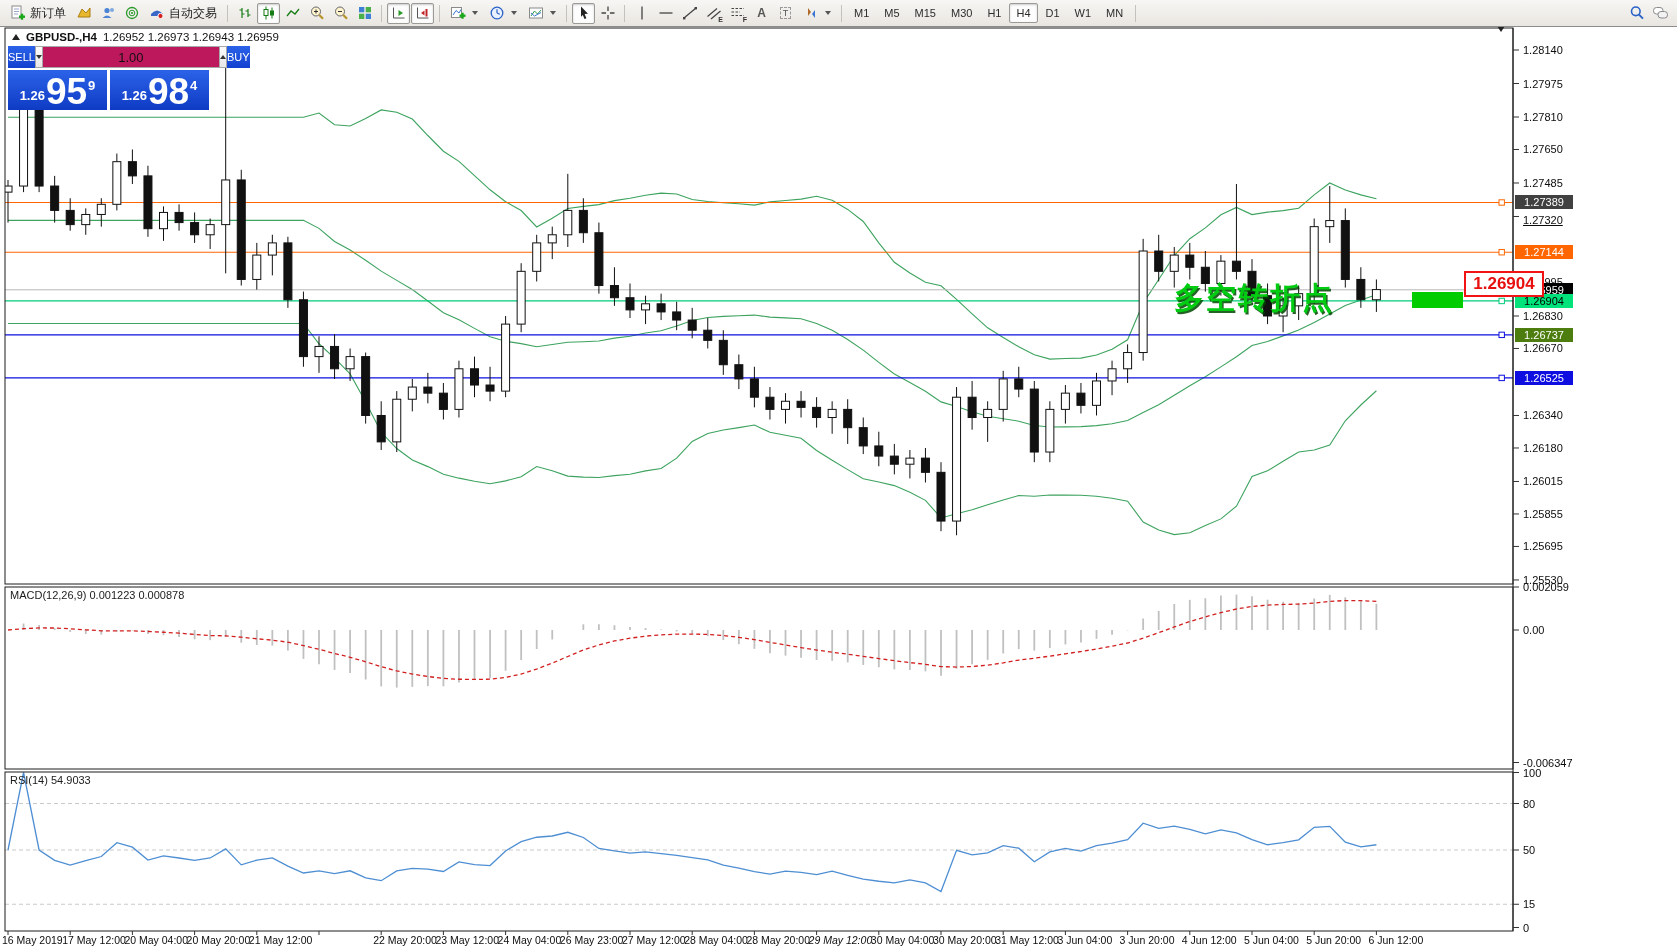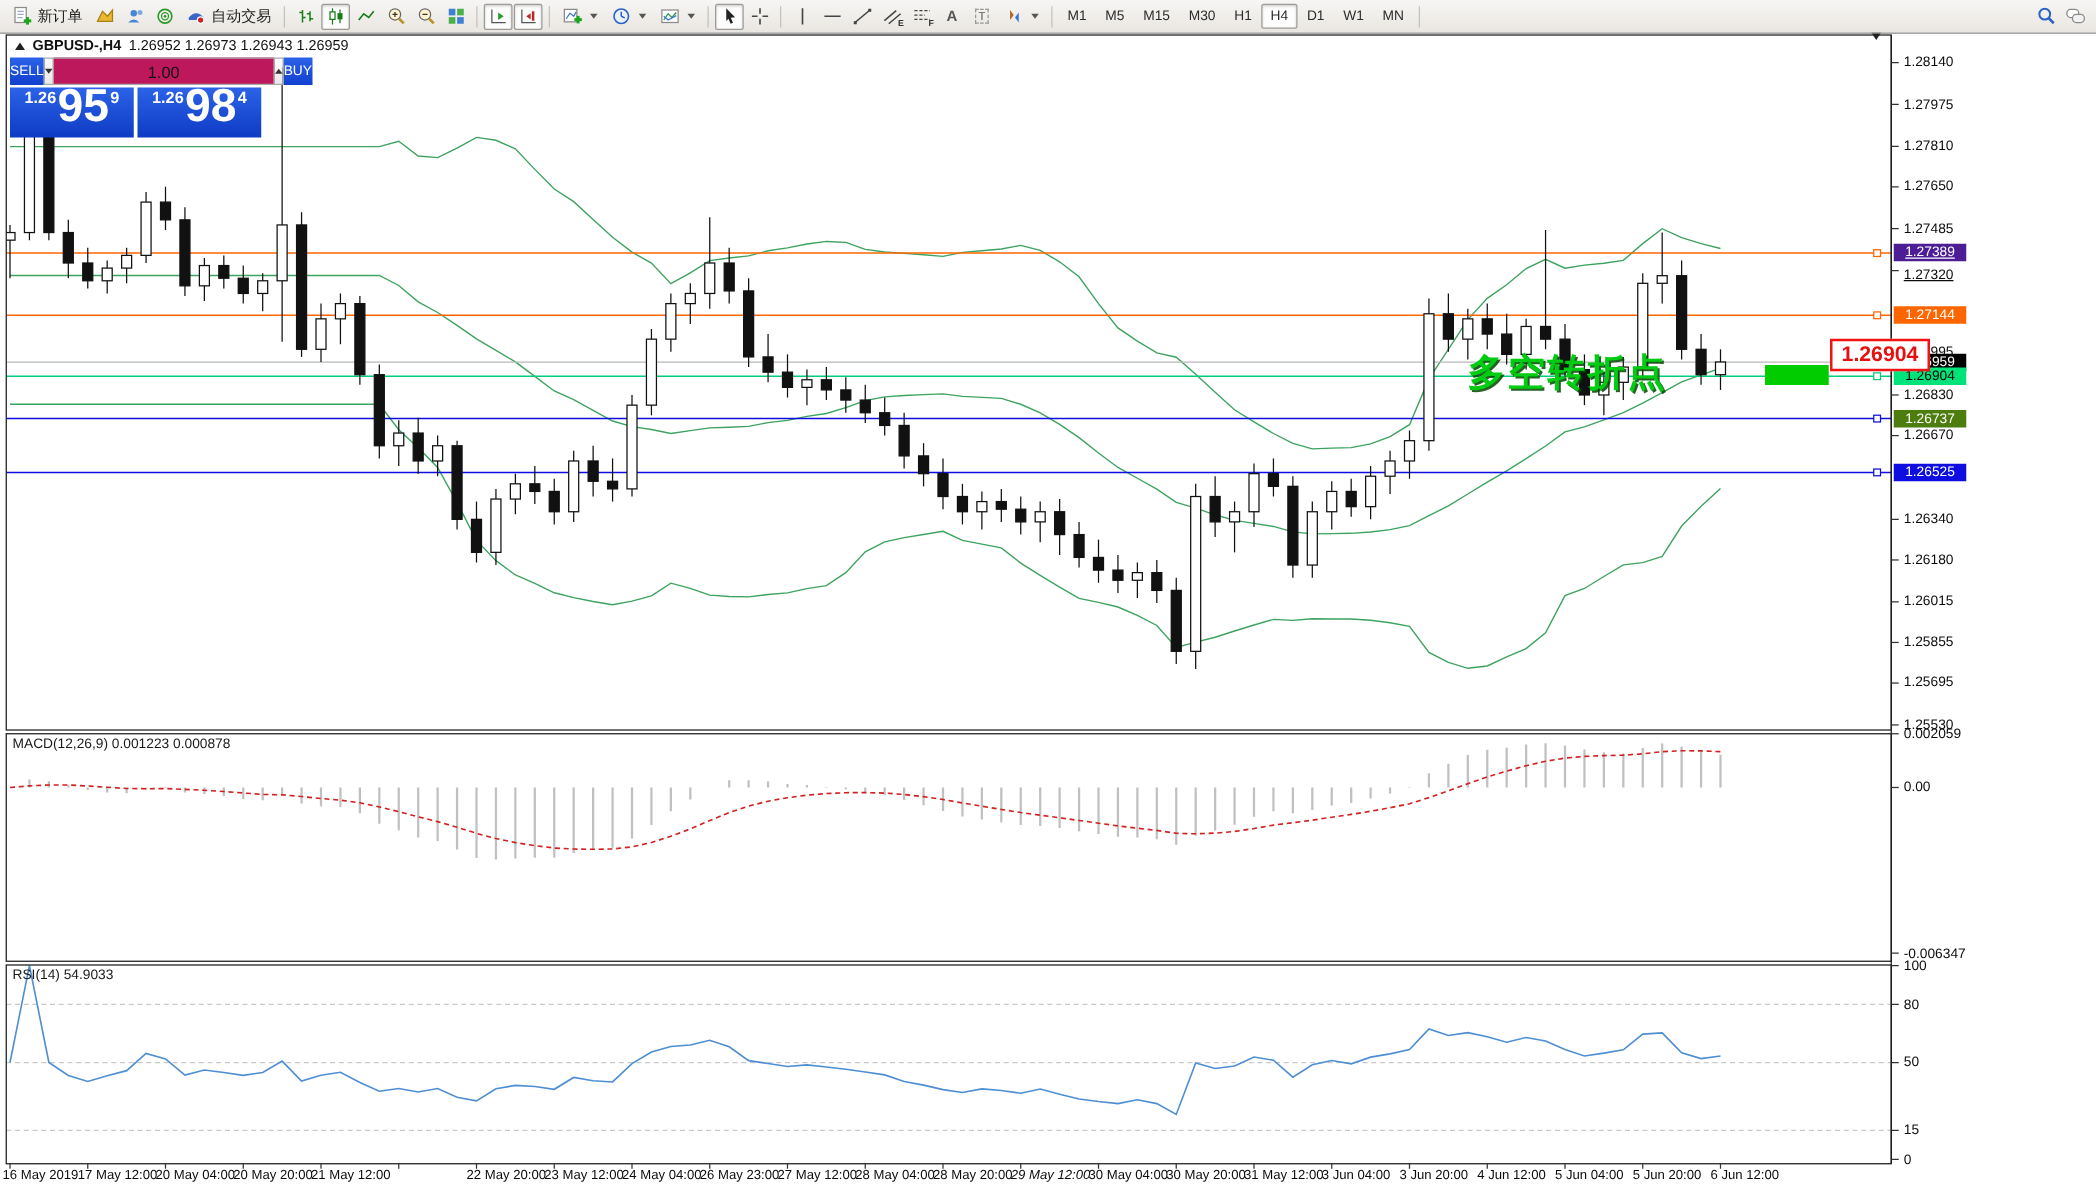--- a/index.html
+++ b/index.html
@@ -45,21 +45,21 @@
   .spin{width:16px;background:linear-gradient(#fcfcfc,#e8e8e8);border:1px solid #a8a8a8;box-sizing:border-box;
         display:flex;align-items:center;justify-content:center;}
   .spin .t{width:0;height:0;border-left:3.5px solid transparent;border-right:3.5px solid transparent;}
   .spin .down{border-top:4.5px solid #333;}
   .spin .up{border-bottom:4.5px solid #333;}
   .vol{flex:1;border:1px solid #a8a8a8;border-left:none;border-right:none;box-sizing:border-box;
        font-size:13px;text-align:center;color:#111;background:#be185d;padding:0;outline:none;
        font-family:"Liberation Sans",sans-serif;}
   .ocp-row2{display:flex;margin-top:2px;height:40px;gap:3px;}
   .pricebox{flex:1;background:linear-gradient(#2b63e8,#0f3bc4);color:#fff;display:flex;
-            justify-content:center;padding-bottom:3px;}
+            align-items:flex-end;justify-content:center;padding-bottom:3px;}
   .pp{font-size:13px;font-weight:bold;margin-bottom:4px;}
   .pb{font-size:37px;font-weight:bold;line-height:30px;margin:0 1px;}
   .ps{font-size:13px;font-weight:bold;margin-bottom:14px;}
   
   .annot{position:absolute;left:1174px;top:278px;z-index:24;font-size:30px;font-weight:bold;
          color:#00cd12;letter-spacing:2px;text-shadow:1.5px 1.5px 0 rgba(0,70,0,.85);white-space:nowrap;}
   .greenbar{position:absolute;left:1412px;top:292px;width:51px;height:16px;background:#00cc00;z-index:23;}
   .redtag{position:absolute;left:1464px;top:271px;width:76px;height:22px;z-index:26;background:#fff;
           border:2px solid #f21414;color:#e80f0f;font-size:17px;font-weight:bold;
           display:flex;align-items:center;justify-content:center;}
@@ -868,21 +868,21 @@
     <div class="ylab" style="top: 540.447px;">1.25695</div>
     <div class="ylab" style="top: 573.949px;">1.25530</div>
     <div class="ylab" style="top: 581.015px;">0.002059</div>
     <div class="ylab" style="top: 624px;">0.00</div>
     <div class="ylab" style="top: 756.505px;">-0.006347</div>
     <div class="ylab" style="top: 766.5px;">100</div>
     <div class="ylab" style="top: 797.5px;">80</div>
     <div class="ylab" style="top: 844px;">50</div>
     <div class="ylab" style="top: 898.25px;">15</div>
     <div class="ylab" style="top: 921.5px;">0</div>
-    <div class="badge" style="top: 195.487px; background: #4c1d95; color: rgb(255, 255, 255); text-decoration: underline;">1.27389</div>
+    <div class="badge" style="top: 195.487px; background: #404040; color: rgb(255, 255, 255);">1.27389</div>
     <div class="badge" style="top: 245.234px; background: rgb(255, 102, 0); color: rgb(255, 255, 255);">1.27144</div>
     <div class="badge" style="top: 282.797px; background: rgb(0, 0, 0); color: rgb(255, 255, 255);">1.26959</div>
     <div class="badge" style="top: 293.964px; background: rgb(0, 226, 122); color: rgb(0, 0, 0);">1.26904</div>
     <div class="badge" style="top: 327.873px; background: #4d7c0f; color: rgb(255, 255, 255);">1.26737</div>
     <div class="badge" style="top: 370.919px; background: rgb(14, 14, 224); color: rgb(255, 255, 255);">1.26525</div>
     <div class="dlab" style="left: 2px;">16 May 2019</div>
     <div class="dlab" style="left: 62.2px;">17 May 12:00</div>
     <div class="dlab" style="left: 124.4px;">20 May 04:00</div>
     <div class="dlab" style="left: 186.6px;">20 May 20:00</div>
     <div class="dlab" style="left: 248.8px;">21 May 12:00</div>

